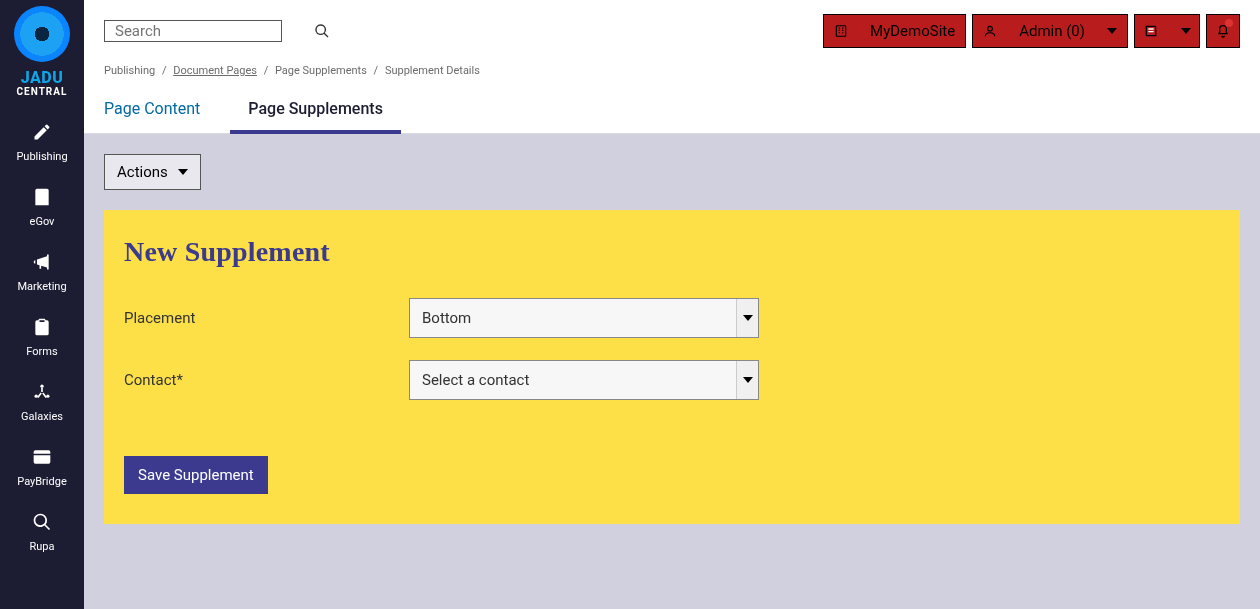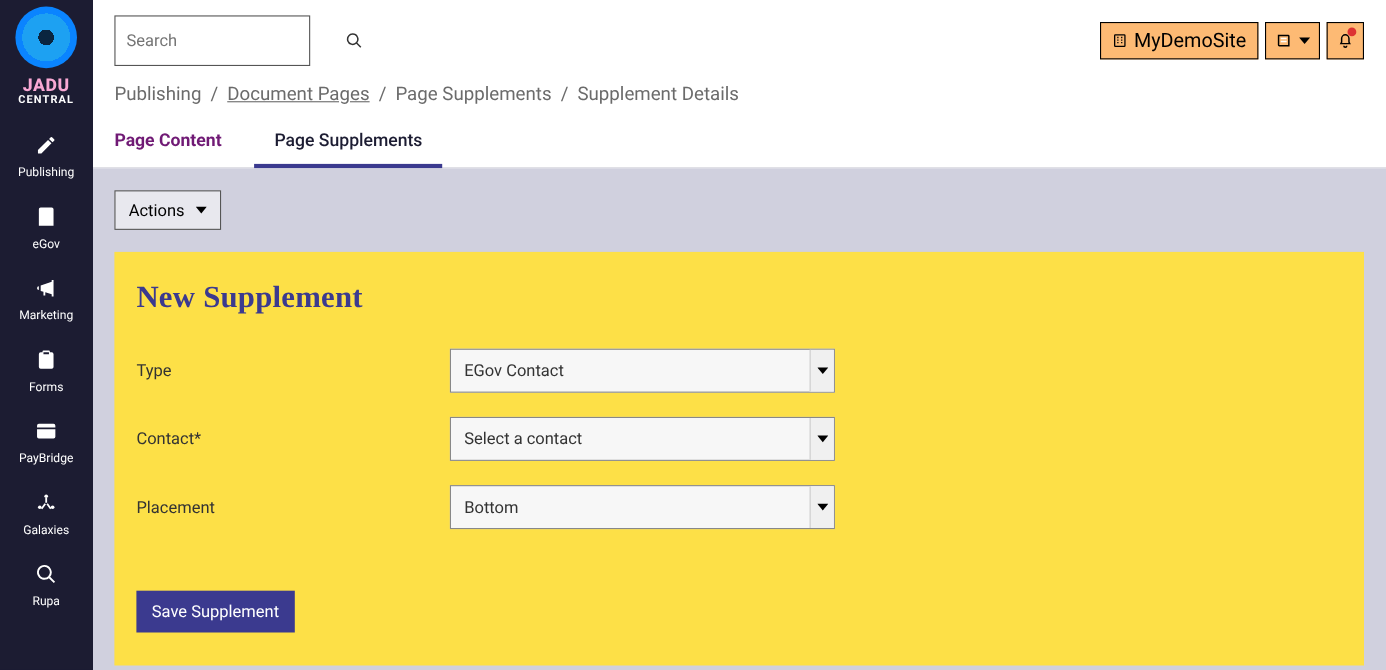--- a/index.html
+++ b/index.html
@@ -2,44 +2,44 @@
 <html><head>
 <meta charset="utf-8">
 <style>
 * { margin:0; padding:0; box-sizing:border-box; font-family:-apple-system,BlinkMacSystemFont,"Segoe UI",Roboto,sans-serif; }
 body { width:1260px; height:609px; overflow:hidden; background:#fff; }
 
 
 .sidebar { position:fixed; left:0; top:0; width:84px; height:609px; background:#1c1c32; display:flex; flex-direction:column; align-items:center; padding-top:6px; overflow:hidden; }
 .logo-wrap { display:flex; flex-direction:column; align-items:center; margin-bottom:10px; }
 .logo-circle { width:56px; height:56px; border-radius:50%; background:radial-gradient(circle at center,#0a2540 0 18%,#1da1f2 18% 55%,#0a84ff 55% 100%); margin-bottom:8px; }
-.logo-txt { color:#f9a8d4; font-weight:800; font-size:16px; letter-spacing:.5px; line-height:1; }
+.logo-txt { color:#0ea5e9; font-weight:800; font-size:16px; letter-spacing:.5px; line-height:1; }
 .logo-sub { color:#fff; font-weight:700; font-size:10px; letter-spacing:1px; line-height:1.2; }
 .nav-item { width:84px; display:flex; flex-direction:column; align-items:center; padding:12px 0 10px; cursor:pointer; }
 .nav-item .ic { color:#fff; height:24px; display:flex; align-items:center; justify-content:center; }
 .nav-item .lbl { color:#fff; font-size:11px; margin-top:6px; }
 
 
 .main { margin-left:84px; height:609px; display:flex; flex-direction:column; }
 .topbar { display:flex; align-items:center; padding:14px 20px 0 20px; gap:6px; }
-.search-box { width:178px; height:46px; border:1px solid #555; display:flex; align-items:center; padding:0 10px; font-size:15px; color:#333; }
+.search-box { width:178px; height:22px; border:1px solid #555; display:flex; align-items:center; padding:0 10px; font-size:15px; color:#333; }
 .search-box input { border:none; outline:none; flex:1; font-size:15px; background:transparent; }
 .search-box .sicon { color:#444; }
 .spacer { flex:1; }
-.tb-btn { height:34px; border:1px solid #000; background:#fdba74; display:flex; align-items:center; gap:6px; padding:0 10px; font-size:18px; cursor:pointer; }
+.tb-btn { height:34px; border:1px solid #000; background:#b91c1c; display:flex; align-items:center; gap:22px; padding:0 10px; font-size:15px; cursor:pointer; }
 .tb-btn.icon-only { padding:0 8px; }
 
 
-.crumbs { padding:16px 20px 0; font-size:17px; color:#6b6b6b; }
+.crumbs { padding:16px 20px 0; font-size:11px; color:#6b6b6b; }
 .crumbs a { color:#6b6b6b; text-decoration:underline; }
 .crumbs .sep { margin:0 4px; }
 
 
 .tabs { display:flex; gap:30px; padding:22px 20px 0; border-bottom:1px solid #d9d9e0; }
-.tab { padding-bottom:12px; font-size:16px; color:#701a75; cursor:pointer;font-weight:bold; }
+.tab { padding-bottom:12px; font-size:16px; color:#0369a1; cursor:pointer; }
 .tab.active { color:#1c1c32; font-weight:500; border-bottom:4px solid #3b3a8f; margin-bottom:-1px; padding-left:18px; padding-right:18px; }
 
 
 .workarea { background:#d0d0de; flex:1; padding:20px; }
 .actions-btn { border:1px solid #555; background:#e8e8ee; padding:8px 12px; font-size:15px; display:inline-flex; align-items:center; gap:10px; cursor:pointer; margin-bottom:20px; }
 
 .panel { background:#fde047; padding:26px 20px 30px; }
 .panel h1 { font-family:Georgia,serif; font-size:28px; font-weight:800; color:#3b3a8f; letter-spacing:.2px; margin-bottom:30px; }
 .form-row { display:flex; align-items:center; margin-bottom:22px; }
 .form-row label { width:285px; font-size:15px; color:#333; }
@@ -98,36 +98,36 @@
       <svg width="20" height="20" viewBox="0 0 24 24" fill="white">
           <path d="M9 2h6a1 1 0 0 1 1 1v1h2a2 2 0 0 1 2 2v14a2 2 0 0 1-2 2H6a2 2 0 0 1-2-2V6a2 2 0 0 1 2-2h2V3a1 1 0 0 1 1-1zm0 2v2h6V4H9z"></path>
         </svg>
     </span>
     <span class="lbl">Forms</span>
   </div>
 
   <div class="nav-item">
     <span class="ic">
       <svg width="20" height="20" viewBox="0 0 24 24" fill="white">
-          <path d="M2 6a2 2 0 0 1 2-2h16a2 2 0 0 1 2 2v2H2V6zm0 4h20v8a2 2 0 0 1-2 2H4a2 2 0 0 1-2-2v-8z"></path>
-        </svg>
-    </span>
-    <span class="lbl">PayBridge</span>
-  </div>
-
-  <div class="nav-item">
-    <span class="ic">
-      <svg width="20" height="20" viewBox="0 0 24 24" fill="white">
           <circle cx="12" cy="5" r="2"></circle>
           <circle cx="5" cy="17" r="2"></circle>
           <circle cx="19" cy="17" r="2"></circle>
           <path d="M11 7h2v5h-2zM10.2 12.6l1.6 1.2-4 5.4-1.6-1.2zM13.8 12.6l4 5.4-1.6 1.2-4-5.4z"></path>
         </svg>
     </span>
     <span class="lbl">Galaxies</span>
+  </div>
+
+  <div class="nav-item">
+    <span class="ic">
+      <svg width="20" height="20" viewBox="0 0 24 24" fill="white">
+          <path d="M2 6a2 2 0 0 1 2-2h16a2 2 0 0 1 2 2v2H2V6zm0 4h20v8a2 2 0 0 1-2 2H4a2 2 0 0 1-2-2v-8z"></path>
+        </svg>
+    </span>
+    <span class="lbl">PayBridge</span>
   </div>
 
   <div class="nav-item">
     <span class="ic">
       <svg width="20" height="20" viewBox="0 0 24 24" fill="white">
           <path d="M10 2a8 8 0 0 1 6.32 12.9l5.39 5.4-1.41 1.4-5.4-5.38A8 8 0 1 1 10 2zm0 2a6 6 0 1 0 0 12 6 6 0 0 0 0-12z"></path>
         </svg>
     </span>
     <span class="lbl">Rupa</span>
   </div>
@@ -146,20 +146,34 @@
     </div>
     <div class="spacer"></div>
     <div class="tb-btn">
       <span>
         <svg width="14" height="14" viewBox="0 0 24 24" fill="none" stroke="#000" stroke-width="2">
             <rect x="4" y="3" width="16" height="18" rx="1"></rect>
             <path d="M8 7h2M8 11h2M8 15h2M14 7h2M14 11h2M14 15h2"></path>
           </svg>
       </span>
       <span>MyDemoSite</span>
+    </div>
+    <div class="tb-btn">
+      <span>
+        <svg width="14" height="14" viewBox="0 0 24 24" fill="none" stroke="#000" stroke-width="2">
+            <circle cx="12" cy="8" r="4"></circle>
+            <path d="M4 21c0-4 4-6 8-6s8 2 8 6"></path>
+          </svg>
+      </span>
+      <span>Admin (0)</span>
+      <span class="chev">
+        <svg viewBox="0 0 10 10" fill="#000">
+            <path d="M0 2h10L5 8z"></path>
+          </svg>
+      </span>
     </div>
     <div class="tb-btn icon-only">
       <span>
         <svg width="16" height="16" viewBox="0 0 24 24" fill="#000">
             <path d="M4 4h14a2 2 0 0 1 2 2v14H6a2 2 0 0 1-2-2V4zm2 2v12h12V6H6z"></path>
             <path d="M8 8h8v2H8zM8 12h8v2H8z" fill="#fff"></path>
           </svg>
       </span>
       <span class="chev">
         <svg viewBox="0 0 10 10" fill="#000">
@@ -198,53 +212,42 @@
       <span class="chev">
         <svg viewBox="0 0 10 10" fill="#000">
             <path d="M0 2h10L5 8z"></path>
           </svg>
       </span>
     </div>
 
     <div class="panel">
       <h1>New Supplement</h1>
 
+
       <div class="form-row">
-        <label>Type</label>
+        <label>Placement</label>
         <div class="sel">
-          <span class="val">EGov Contact</span>
+          <span class="val">Bottom</span>
           <span class="caret">
               <svg viewBox="0 0 10 10" fill="#000">
                 <path d="M0 2h10L5 8z"></path>
               </svg>
             </span>
         </div>
       </div>
 
       <div class="form-row">
         <label>Contact*</label>
         <div class="sel">
           <span class="val">Select a contact</span>
           <span class="caret">
               <svg viewBox="0 0 10 10" fill="#000">
                 <path d="M0 2h10L5 8z"></path>
               </svg>
             </span>
         </div>
       </div>
 
-      <div class="form-row">
-        <label>Placement</label>
-        <div class="sel">
-          <span class="val">Bottom</span>
-          <span class="caret">
-              <svg viewBox="0 0 10 10" fill="#000">
-                <path d="M0 2h10L5 8z"></path>
-              </svg>
-            </span>
-        </div>
-      </div>
-
       <button class="btn-primary">Save Supplement</button>
     </div>
   </div>
 
 </div>
 
 </body></html>

